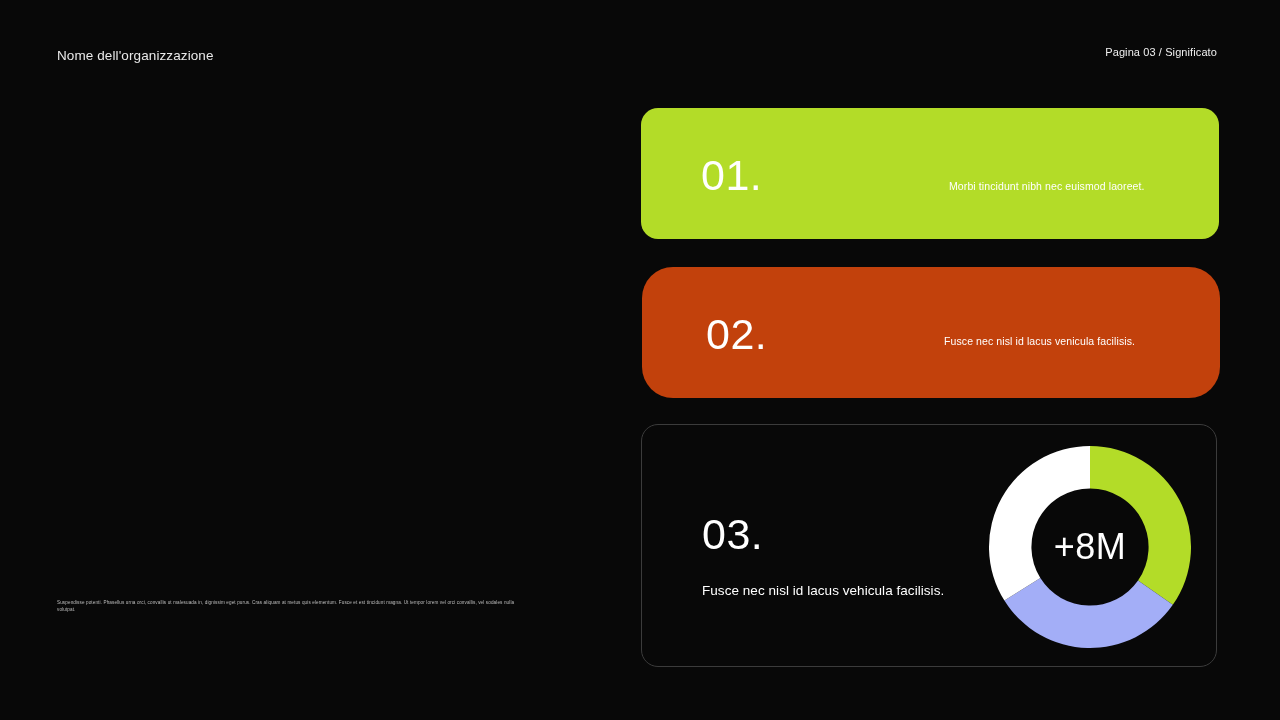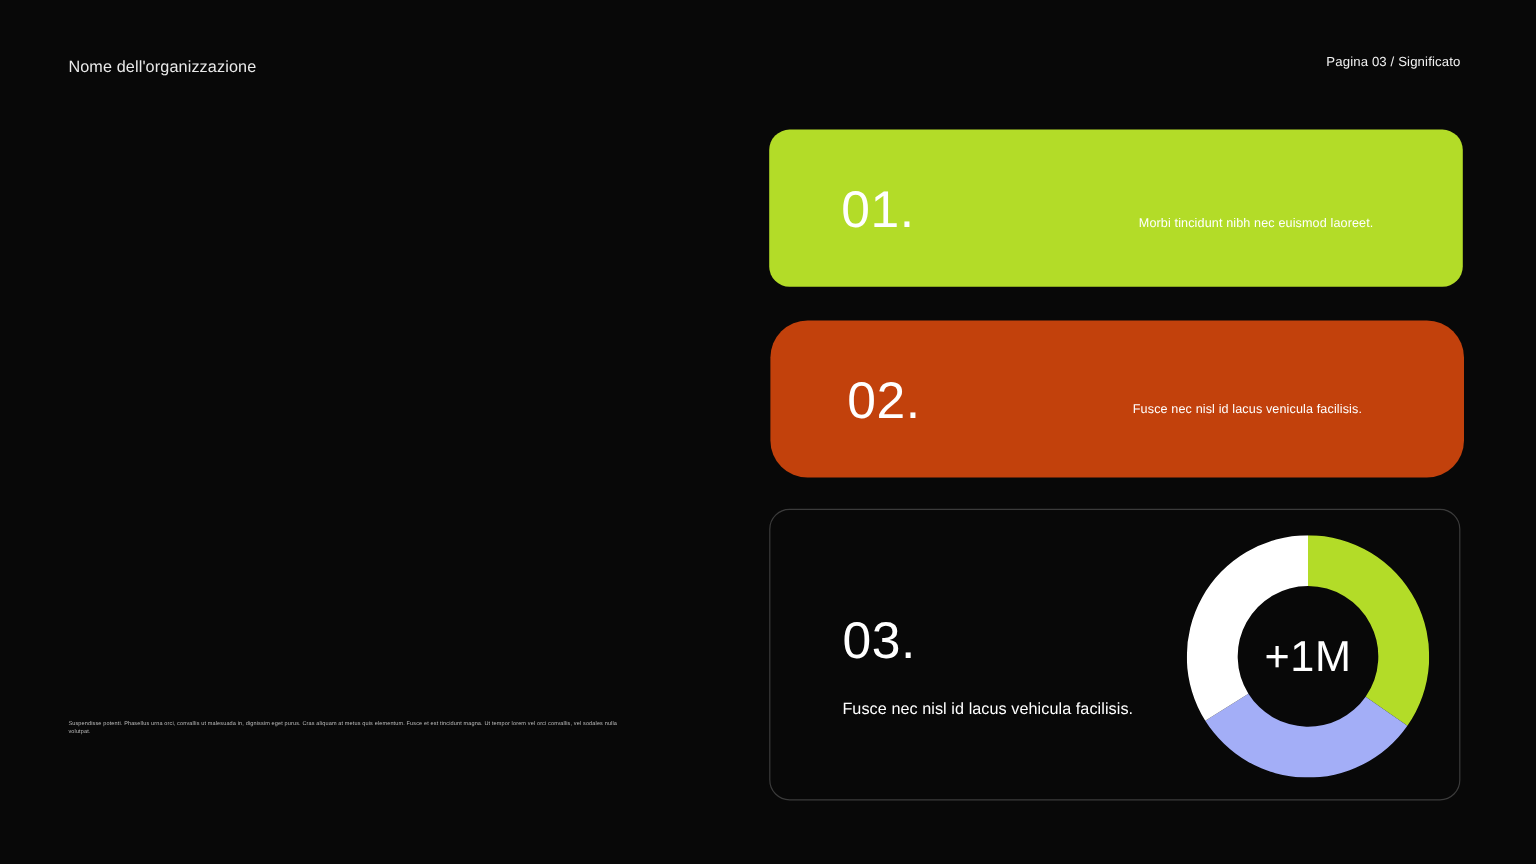--- a/index.html
+++ b/index.html
@@ -203,18 +203,18 @@
       <div class="card-caption-big">Fusce nec nisl id lacus vehicula facilisis.</div>
 
       <div class="donut-wrap">
         <svg class="donut-svg" viewBox="0 0 202 202">
           <g id="donut-segments">
               <path d="M 101 0 A 101 101 0 0 1 183.81516304187068 158.8156446850537 L 149.03279456428498 134.53307391733114 A 58.58 58.58 0 0 0 101 42.42 Z" fill="#b3dc28"></path>
               <path d="M 183.81516304187068 158.8156446850537 A 101 101 0 0 1 15.384528455406567 154.5816296149801 L 51.343026504135814 132.07734517668845 A 58.58 58.58 0 0 0 149.03279456428498 134.53307391733114 Z" fill="#a3aef7"></path>
               <path d="M 15.384528455406567 154.5816296149801 A 101 101 0 0 1 100.99999999999999 0 L 100.99999999999999 42.42 A 58.58 58.58 0 0 0 51.343026504135814 132.07734517668845 Z" fill="#ffffff"></path>
             </g>
         </svg>
-        <div class="donut-center-label">+1M</div>
+        <div class="donut-center-label">+8M</div>
       </div>
     </div>
 
   </div>
 </div>
 
 </body></html>

